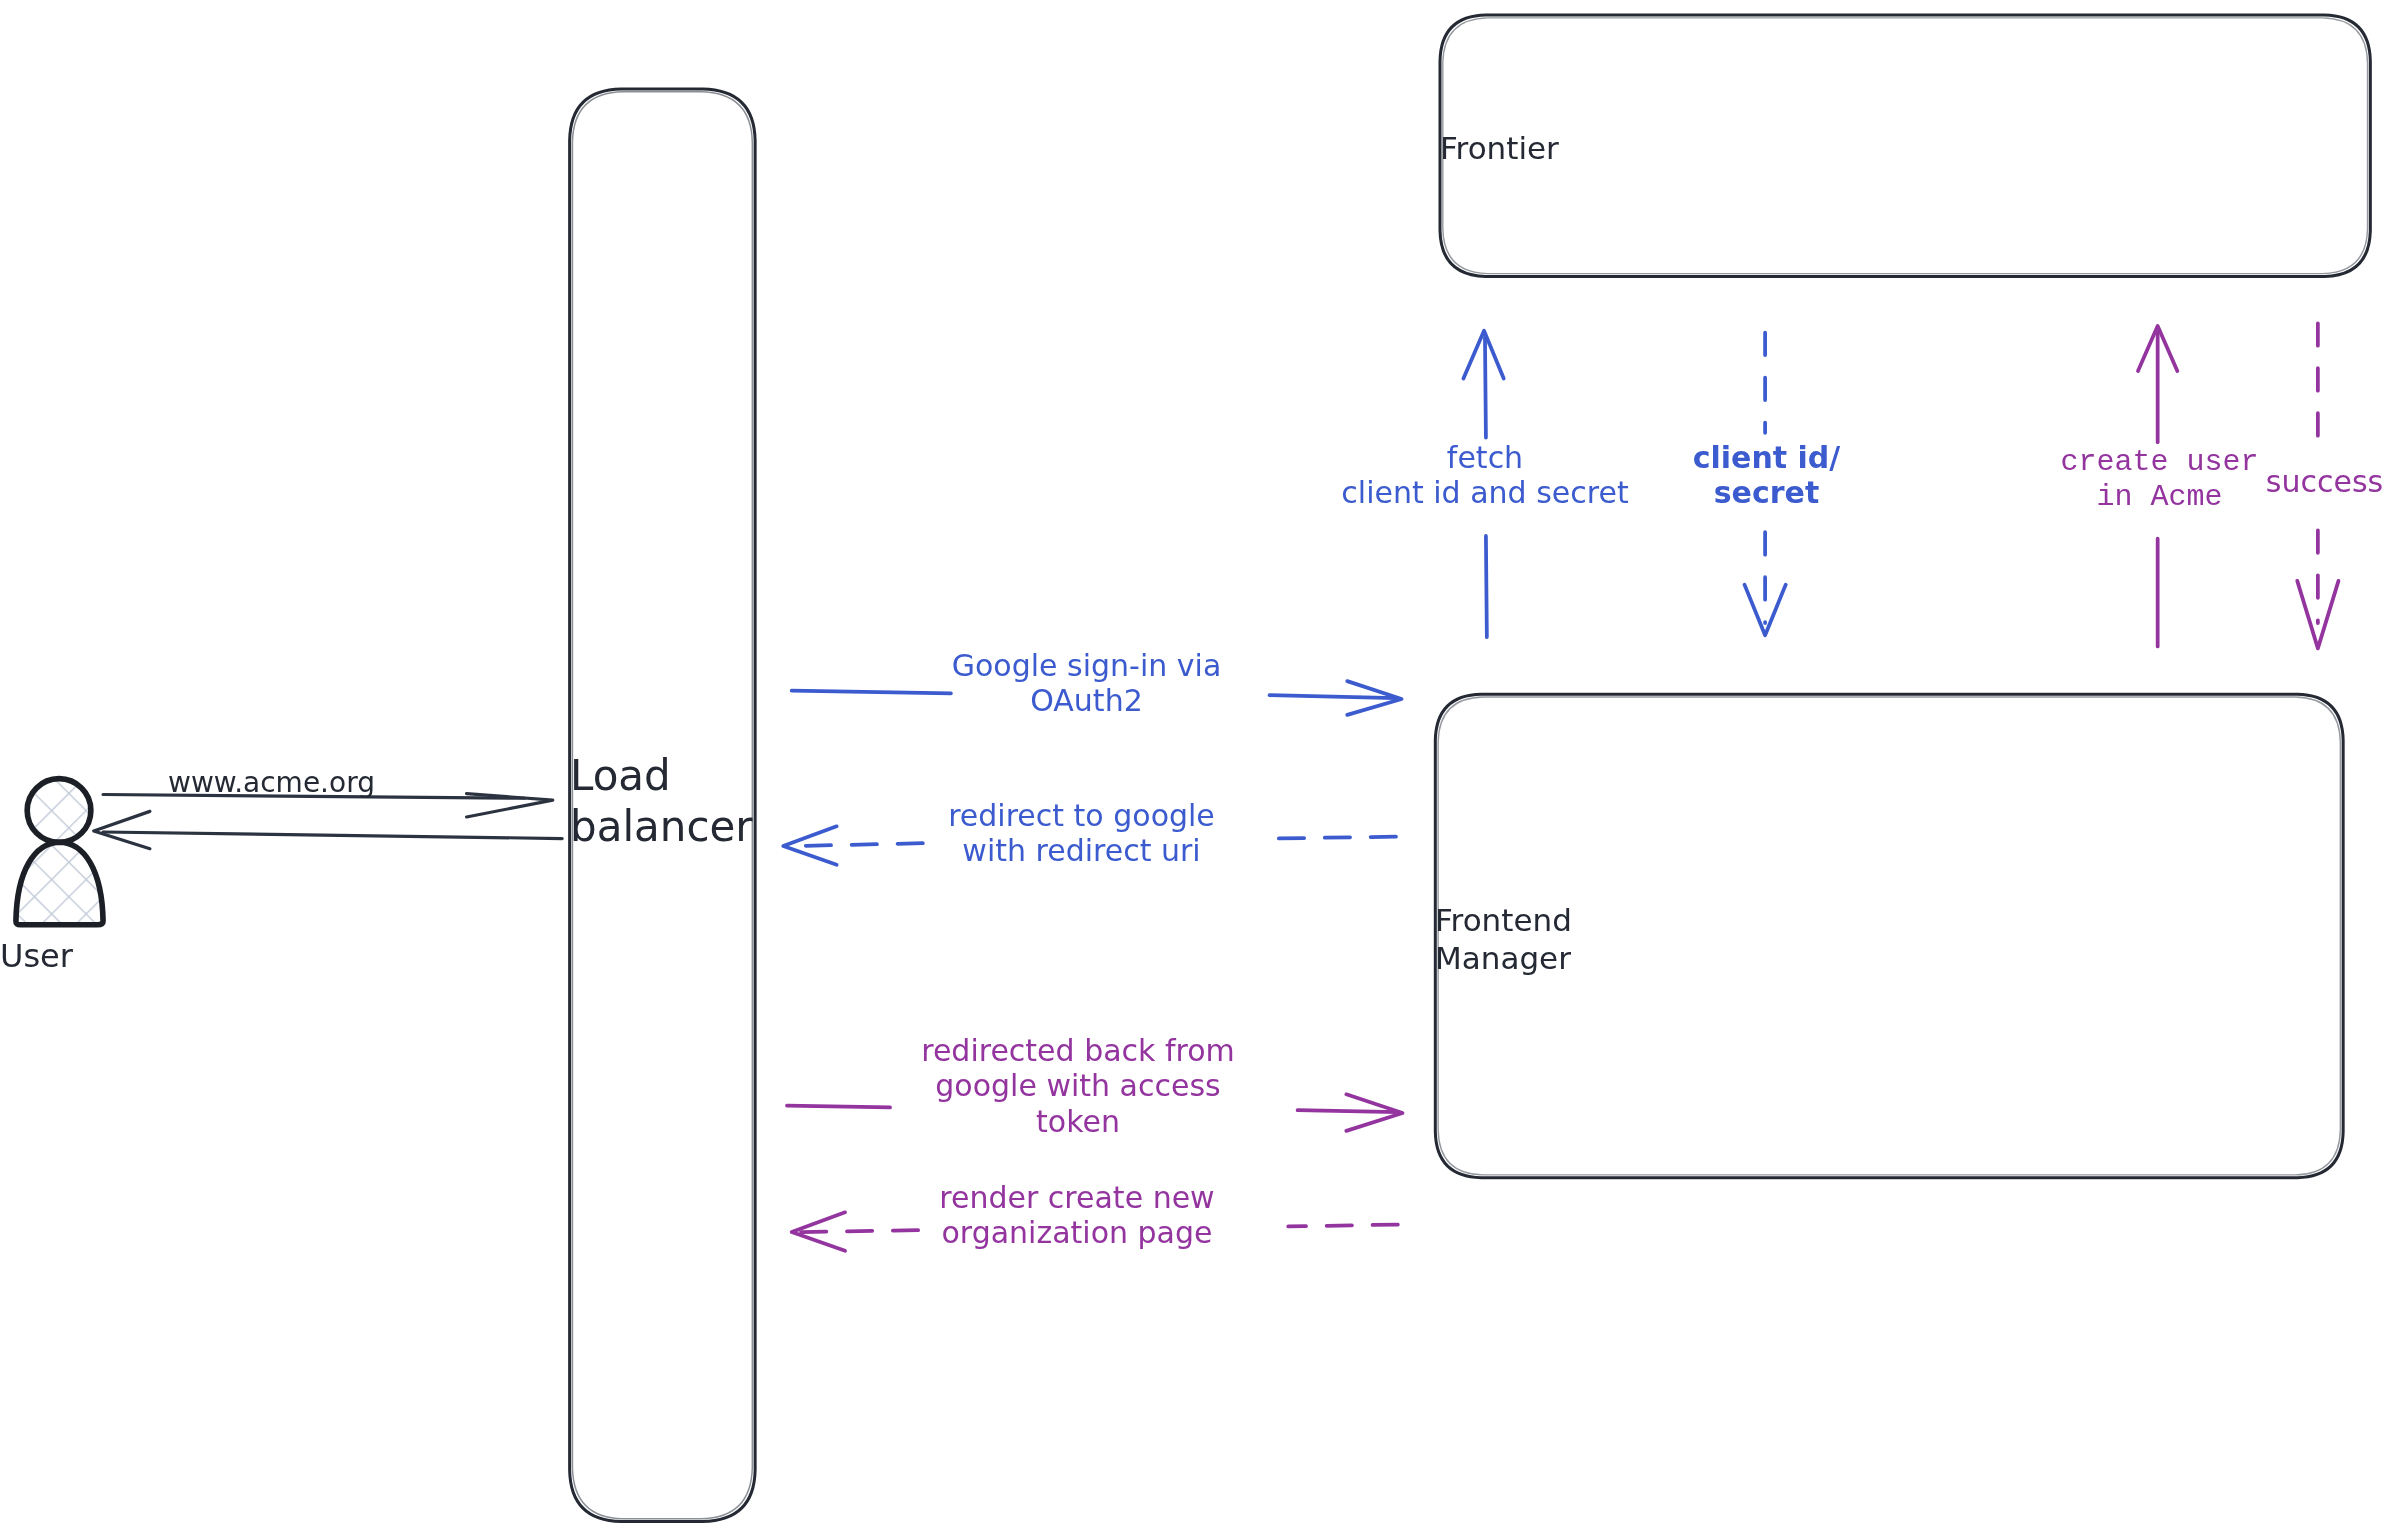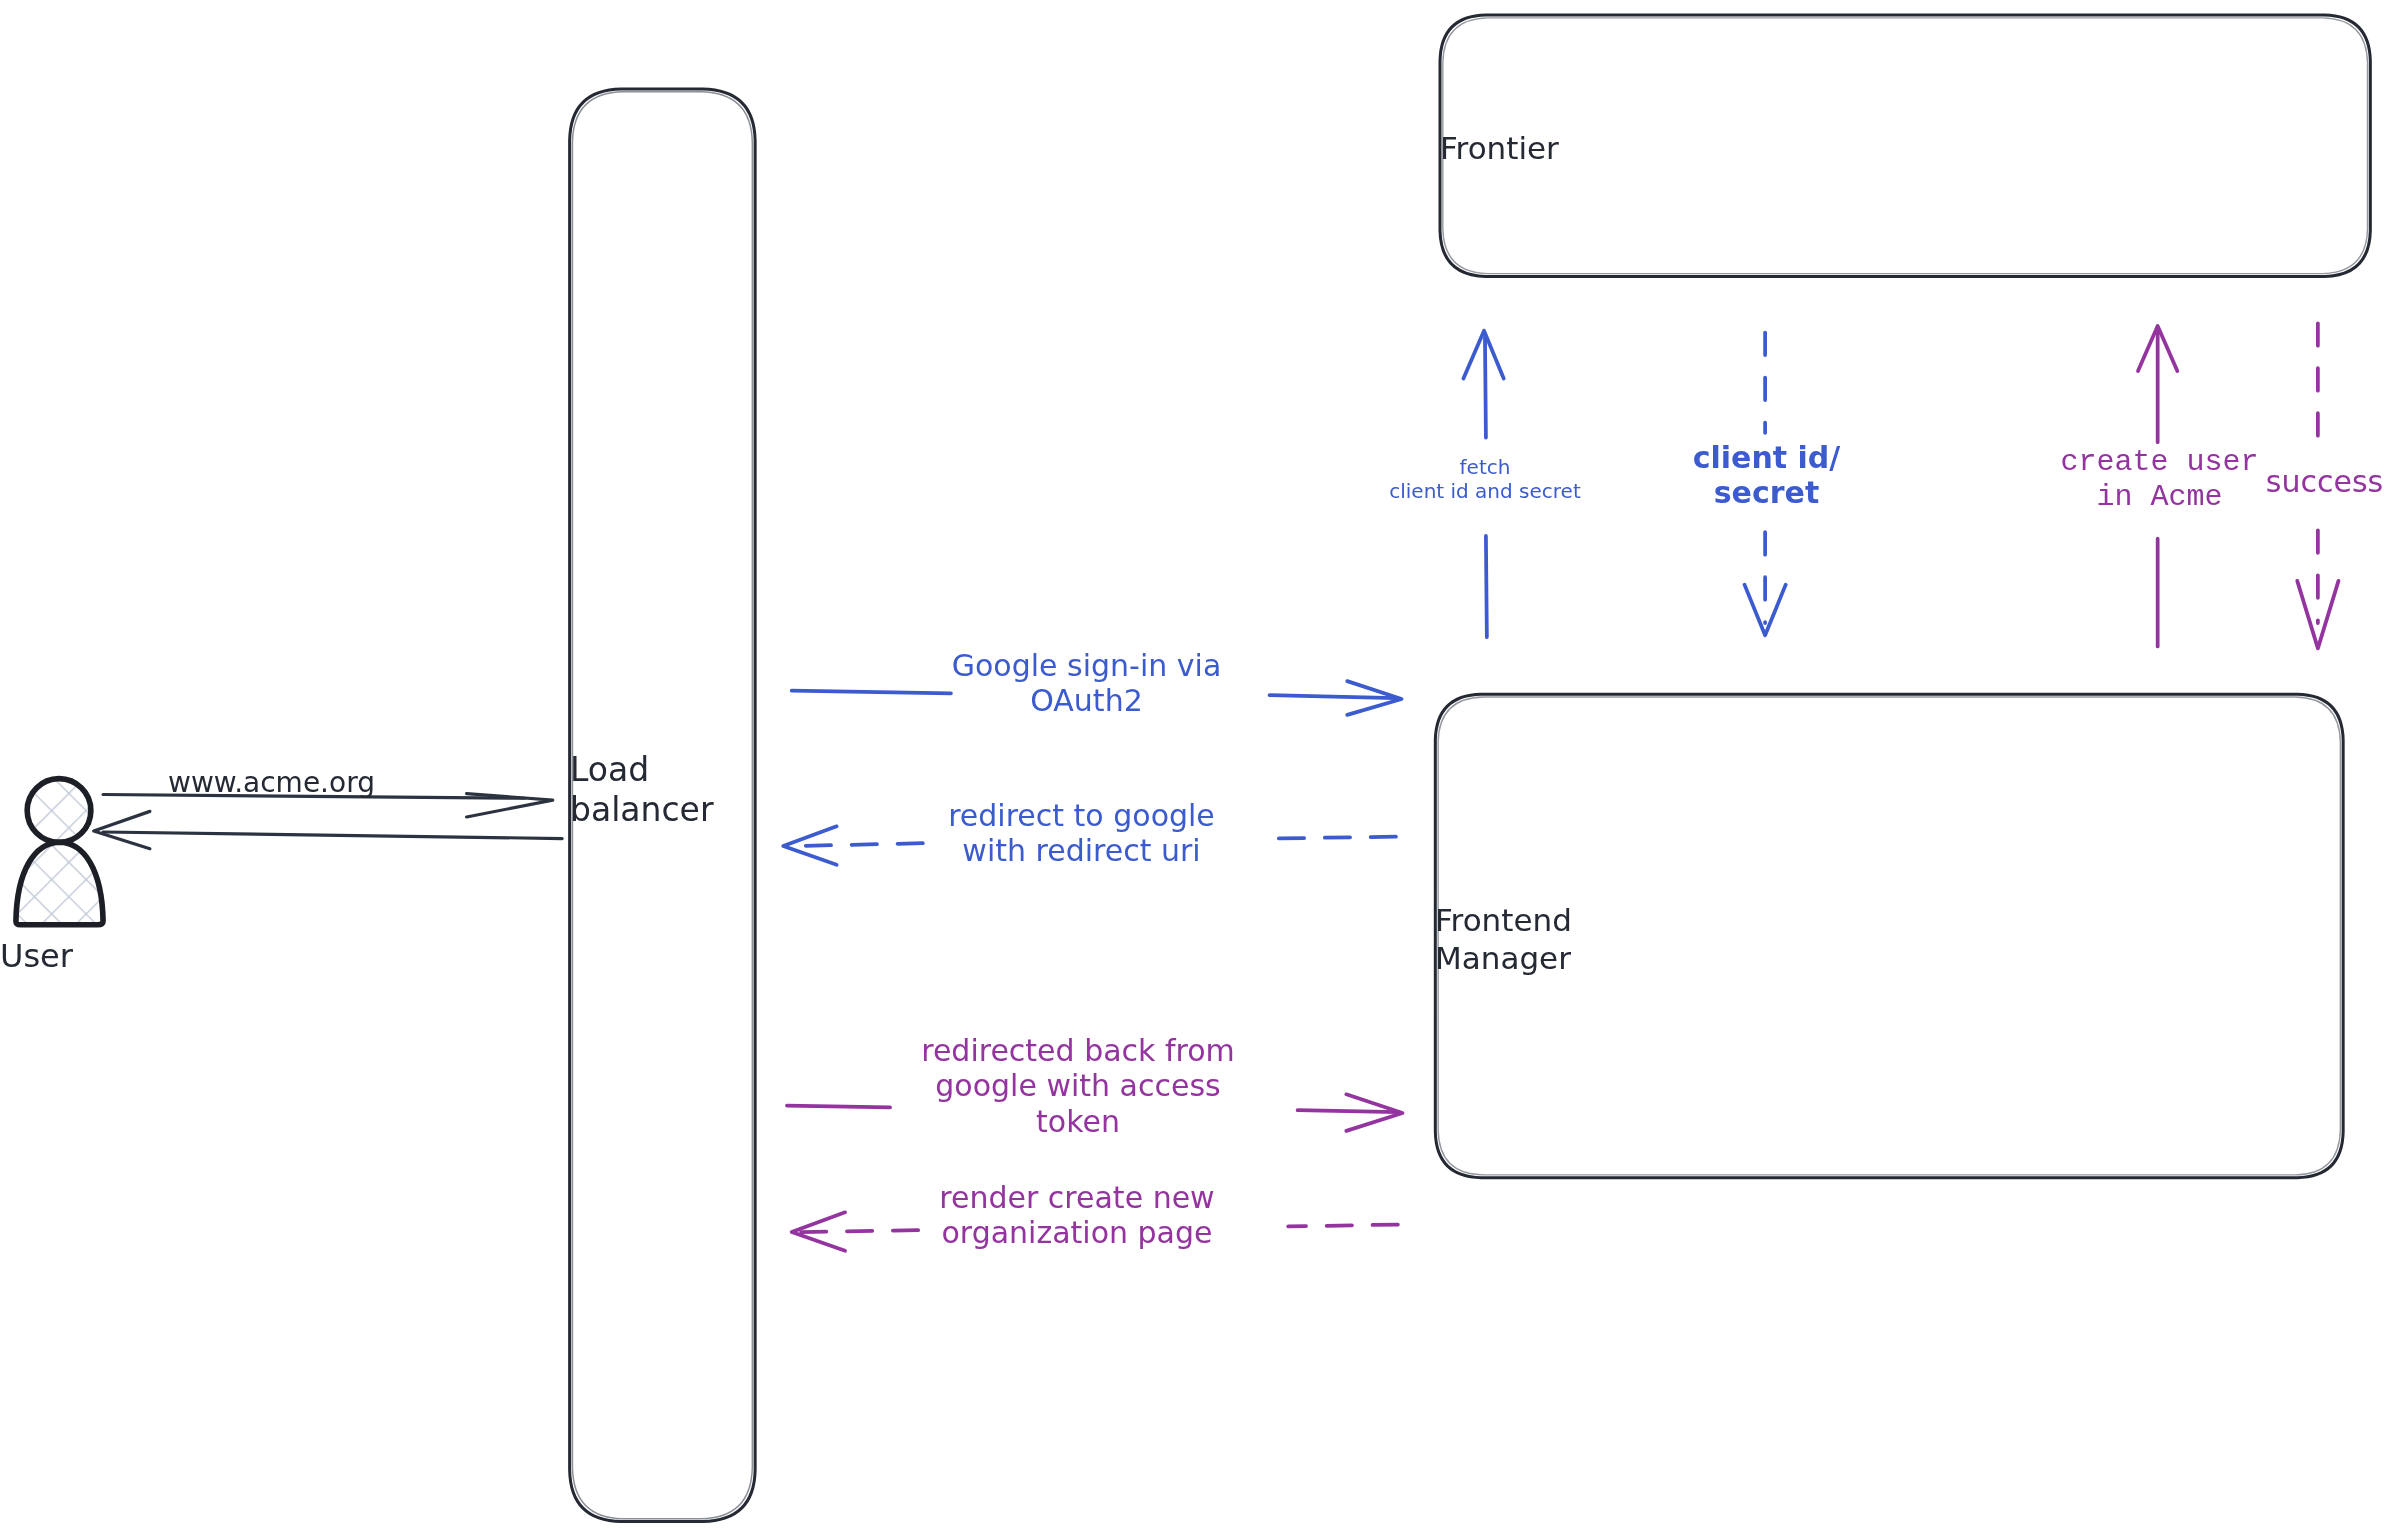--- a/index.html
+++ b/index.html
@@ -133,21 +133,21 @@
 
   <g>
     <path d="M 2474 345 L 2474 468" fill="none" stroke="#93349F" stroke-width="4" stroke-linecap="round" stroke-dasharray="24 24"></path>
     <path d="M 2474 566 L 2474 665" fill="none" stroke="#93349F" stroke-width="4" stroke-linecap="round" stroke-dasharray="24 24"></path>
     <path d="M 2452 620 L 2474 692 L 2496 620" fill="none" stroke="#93349F" stroke-width="4" stroke-linecap="round" stroke-linejoin="round"></path>
   </g>
 </svg>
 
 <div class="node-label dark" style="left:0px; top:937px; width:122px; font-size:32px;">User</div>
 
-<div class="node-label dark" style="left:570px; top:750px; width:186px; font-size:33px;">Load
+<div class="node-label dark" style="left:570px; top:750px; width:186px; font-size:42px;">Load
 balancer</div>
 
 <div class="node-label dark" style="left:1440px; top:130px; width:930px; font-size:31px;">Frontier</div>
 
 <div class="node-label dark" style="left:1435px; top:902px; width:908px; font-size:31px;">Frontend
 Manager</div>
 
 <div class="edge-label dark" style="left:117px; top:766px; width:309px; font-size:28px;">www.acme.org</div>
 
 <div class="edge-label blue" style="left:899px; top:648px; width:375px; font-size:30px;text-align:center;">Google sign-in via
@@ -156,21 +156,21 @@
 <div class="edge-label blue" style="left:899px; top:798px; width:365px; font-size:30px;">redirect to google
 with redirect uri</div>
 
 <div class="edge-label purple" style="left:881px; top:1033px; width:394px; font-size:30px;">redirected back from
 google with access
 token</div>
 
 <div class="edge-label purple" style="left:885px; top:1180px; width:384px; font-size:30px;">render create new
 organization page</div>
 
-<div class="edge-label blue" style="left:1293px; top:456px; width:384px; font-size:20px;">fetch
+<div class="edge-label blue" style="left:1293px; top:440px; width:384px; font-size:30px;">fetch
 client id and secret</div>
 
 <div class="edge-label blue" style="left:1668px; top:440px; width:197px; font-size:30px;font-weight:bold;">client id/
 secret</div>
 
 <div class="edge-label purple" style="left:2019px; top:445px; width:281px; font-size:30px;font-family:Liberation Mono, monospace;">create user
 in Acme</div>
 
 <div class="edge-label purple" style="left:2244px; top:464px; width:161px; font-size:30px;">success</div>
 

